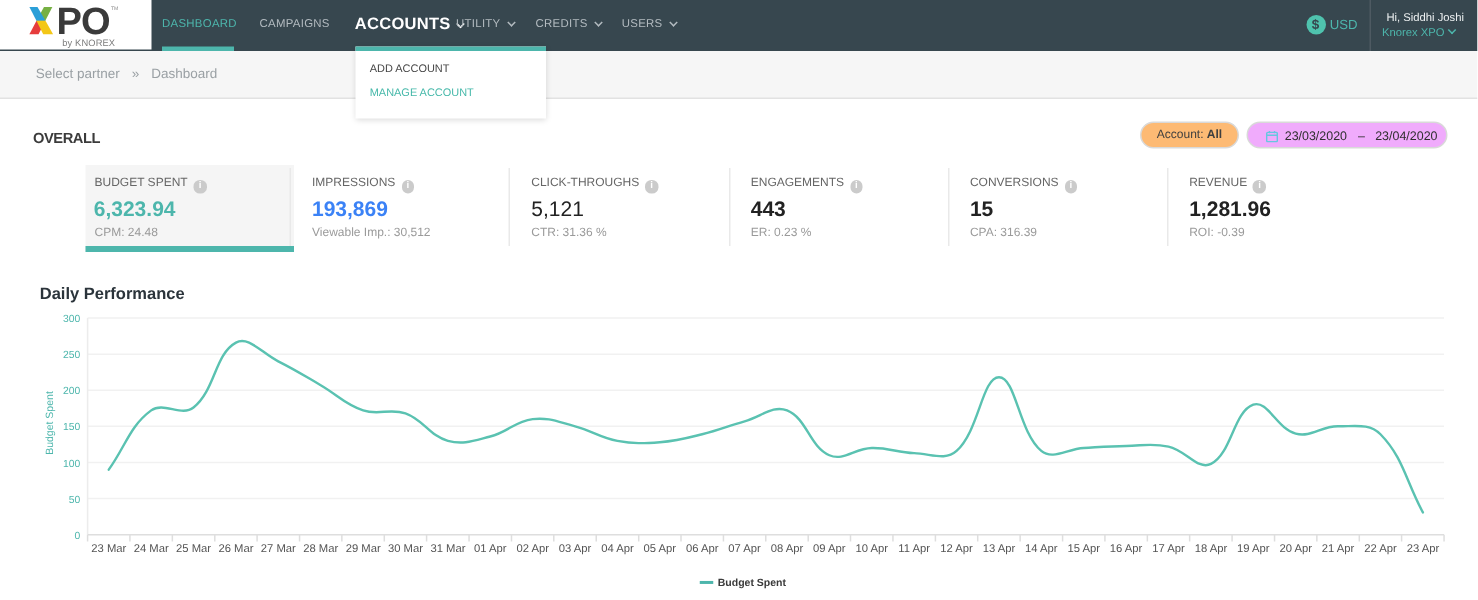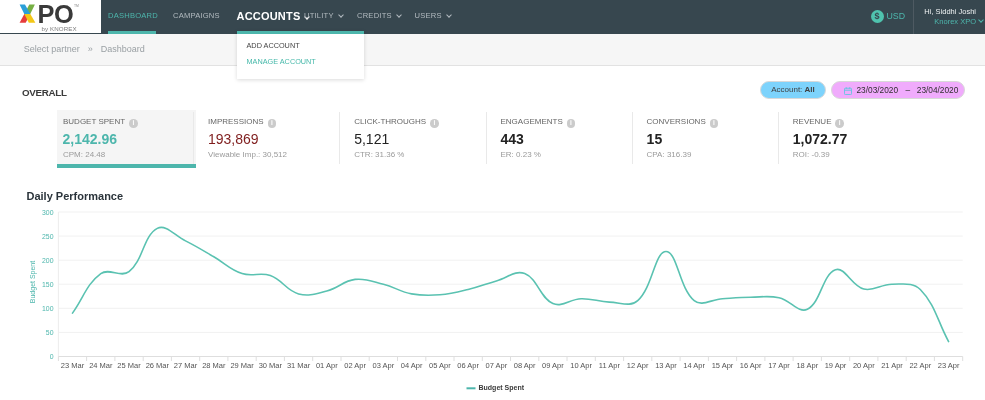--- a/index.html
+++ b/index.html
@@ -24,67 +24,67 @@
 <div style="position:absolute;left:236.5px;top:0;height:20px;line-height:32px;font-size:11px;letter-spacing:.2px;color:#ffffff;font-weight:bold;white-space:nowrap">ACCOUNTS<span class="chev" style="border-color:#ffffff"></span></div>
 <div style="position:absolute;left:304px;top:0;height:31px;line-height:32px;font-size:7.6px;letter-spacing:.2px;color:#b3bbc0;white-space:nowrap">UTILITY<span class="chev" style="border-color:#b3bbc0"></span></div>
 <div style="position:absolute;left:357px;top:0;height:31px;line-height:32px;font-size:7.6px;letter-spacing:.2px;color:#b3bbc0;white-space:nowrap">CREDITS<span class="chev" style="border-color:#b3bbc0"></span></div>
 <div style="position:absolute;left:414.5px;top:0;height:31px;line-height:32px;font-size:7.6px;letter-spacing:.2px;color:#b3bbc0;white-space:nowrap">USERS<span class="chev" style="border-color:#b3bbc0"></span></div>
 
 <div style="position:absolute;left:108px;top:31px;width:48px;height:3px;background:#4db6ac"></div>
 <div style="position:absolute;left:870.5px;top:10px;width:13px;height:13px;border-radius:50%;background:#4fc3ae;color:#37474f;font-size:9px;font-weight:bold;text-align:center;line-height:13px">$</div>
 <div style="position:absolute;left:886.5px;top:0;height:33px;line-height:33px;font-size:8.8px;color:#4db6ac">USD</div>
 <div style="position:absolute;left:912.5px;top:0;width:1px;height:34px;background:#4e5a62"></div>
 <div style="position:absolute;right:9px;top:7px;font-size:7.5px;color:#eef1f2;text-align:left">Hi, Siddhi Joshi</div>
-<div style="position:absolute;right:2px;top:17px;font-size:7.5px;color:#4db6ac;text-align:center">Knorex XPO<span class="chev" style="border-color:#4db6ac;vertical-align:2px;margin-left:3px"></span></div>
+<div style="position:absolute;right:15px;top:17px;font-size:7.5px;color:#4db6ac;text-align:center">Knorex XPO<span class="chev" style="border-color:#4db6ac;vertical-align:2px;margin-left:3px"></span></div>
 
 <div style="position:absolute;left:0;top:34px;width:985px;height:32px;background:#f6f6f6;border-bottom:1px solid #e2e2e2"></div>
 <div style="position:absolute;left:23.8px;top:34px;height:31px;line-height:31px;font-size:9px;color:#9aa0a4">Select partner<span style="margin-left:8px;margin-right:8px">»</span>Dashboard</div>
 
 <div style="position:absolute;left:236.5px;top:31px;width:127px;height:48px;background:#fff;border-top:3px solid #4db6ac;box-shadow:0 1px 4px rgba(0,0,0,0.15);z-index:10">
   <div style="position:absolute;left:10px;top:6.5px;font-size:7.3px;color:#454545">ADD ACCOUNT</div>
   <div style="position:absolute;left:10px;top:23px;font-size:7.3px;color:#45b8a9">MANAGE ACCOUNT</div>
 </div>
 
 <div style="position:absolute;left:22px;top:87px;font-size:9.8px;font-weight:bold;letter-spacing:-0.3px;color:#3b3b3b">OVERALL</div>
-<div style="position:absolute;left:760px;top:81px;width:66px;height:18px;border:1px solid #d9d9d9;border-radius:9px;background:#7dd3fc;text-align:center;line-height:16px;font-size:8px;color:#3f3f3f">Account: <b>All</b></div>
+<div style="position:absolute;left:760px;top:81px;width:66px;height:18px;border:1px solid #d9d9d9;border-radius:9px;background:#fdba74;text-align:center;line-height:16px;font-size:8px;color:#3f3f3f">Account: <b>All</b></div>
 <div style="position:absolute;left:830.8px;top:81px;width:134.5px;height:18px;border:1px solid #d9d9d9;border-radius:9px;background:#f0abfc;font-size:8.3px;color:#2f2f2f">
   <svg style="position:absolute;left:12.2px;top:4.5px" width="8" height="8" viewBox="0 0 9 9">
       <rect x="0.5" y="1.4" width="8" height="7.1" rx="1" fill="none" stroke="#67c6e0" stroke-width="1.1"></rect>
       <line x1="0.5" y1="3.6" x2="8.5" y2="3.6" stroke="#67c6e0" stroke-width="1.1"></line>
       <line x1="2.6" y1="0.3" x2="2.6" y2="2" stroke="#67c6e0" stroke-width="1"></line>
       <line x1="6.4" y1="0.3" x2="6.4" y2="2" stroke="#67c6e0" stroke-width="1"></line>
     </svg>
   <span style="position:absolute;left:24.7px;top:0;line-height:16.5px">23/03/2020</span>
   <span style="position:absolute;left:73.6px;top:0;line-height:16.5px">–</span>
   <span style="position:absolute;left:85px;top:0;line-height:16.5px">23/04/2020</span>
 </div>
 
 <div style="position:absolute;left:56.5px;top:110px;width:139.5px;height:58px;background:#f5f5f5;border-bottom:4px solid #4db6ac"></div>
 <div style="position:absolute;left:63px;top:116.5px;font-size:8px;color:#666;white-space:nowrap">BUDGET SPENT<span class="info">i</span></div>
-<div style="position:absolute;left:62.5px;top:131px;font-size:14px;font-weight:bold;color:#4db6ac;white-space:nowrap">2,142.96</div>
+<div style="position:absolute;left:62.5px;top:131px;font-size:14px;font-weight:bold;color:#4db6ac;white-space:nowrap">6,323.94</div>
 <div style="position:absolute;left:63px;top:150px;font-size:8px;color:#9a9a9a;white-space:nowrap">CPM: 24.48</div>
 <div style="position:absolute;left:193.0px;top:112px;width:1px;height:52px;background:#e9e9e9"></div>
 <div style="position:absolute;left:208.0px;top:116.5px;font-size:8px;color:#666;white-space:nowrap">IMPRESSIONS<span class="info">i</span></div>
-<div style="position:absolute;left:208.0px;top:131px;font-size:14px;font-weight:normal;color:#7f1d1d;white-space:nowrap">193,869</div>
+<div style="position:absolute;left:208.0px;top:131px;font-size:14px;font-weight:bold;color:#3b82f6;white-space:nowrap">193,869</div>
 <div style="position:absolute;left:208.0px;top:150px;font-size:8px;color:#9a9a9a;white-space:nowrap">Viewable Imp.: 30,512</div>
 <div style="position:absolute;left:339.2px;top:112px;width:1px;height:52px;background:#e9e9e9"></div>
 <div style="position:absolute;left:354.2px;top:116.5px;font-size:8px;color:#666;white-space:nowrap">CLICK-THROUGHS<span class="info">i</span></div>
 <div style="position:absolute;left:354.2px;top:131px;font-size:14px;font-weight:normal;color:#222;white-space:nowrap">5,121</div>
 <div style="position:absolute;left:354.2px;top:150px;font-size:8px;color:#9a9a9a;white-space:nowrap">CTR: 31.36 %</div>
 <div style="position:absolute;left:485.5px;top:112px;width:1px;height:52px;background:#e9e9e9"></div>
 <div style="position:absolute;left:500.5px;top:116.5px;font-size:8px;color:#666;white-space:nowrap">ENGAGEMENTS<span class="info">i</span></div>
 <div style="position:absolute;left:500.5px;top:131px;font-size:14px;font-weight:bold;color:#222;white-space:nowrap">443</div>
 <div style="position:absolute;left:500.5px;top:150px;font-size:8px;color:#9a9a9a;white-space:nowrap">ER: 0.23 %</div>
 <div style="position:absolute;left:631.6px;top:112px;width:1px;height:52px;background:#e9e9e9"></div>
 <div style="position:absolute;left:646.6px;top:116.5px;font-size:8px;color:#666;white-space:nowrap">CONVERSIONS<span class="info">i</span></div>
 <div style="position:absolute;left:646.6px;top:131px;font-size:14px;font-weight:bold;color:#222;white-space:nowrap">15</div>
 <div style="position:absolute;left:646.6px;top:150px;font-size:8px;color:#9a9a9a;white-space:nowrap">CPA: 316.39</div>
 <div style="position:absolute;left:777.8px;top:112px;width:1px;height:52px;background:#e9e9e9"></div>
 <div style="position:absolute;left:792.8px;top:116.5px;font-size:8px;color:#666;white-space:nowrap">REVENUE<span class="info">i</span></div>
-<div style="position:absolute;left:792.8px;top:131px;font-size:14px;font-weight:bold;color:#222;white-space:nowrap">1,072.77</div>
+<div style="position:absolute;left:792.8px;top:131px;font-size:14px;font-weight:bold;color:#222;white-space:nowrap">1,281.96</div>
 <div style="position:absolute;left:792.8px;top:150px;font-size:8px;color:#9a9a9a;white-space:nowrap">ROI: -0.39</div>
 
 <div style="position:absolute;left:26.5px;top:189.5px;font-size:11px;font-weight:bold;color:#2b343b">Daily Performance</div>
 <svg style="position:absolute;left:0;top:205px" width="985" height="195" viewBox="0 205 985 195" font-family="Liberation Sans, sans-serif">
 <line x1="58.4" y1="332.4" x2="962.7" y2="332.4" stroke="#f1f1f1" stroke-width="1"></line>
 <line x1="58.4" y1="308.3" x2="962.7" y2="308.3" stroke="#f1f1f1" stroke-width="1"></line>
 <line x1="58.4" y1="284.2" x2="962.7" y2="284.2" stroke="#f1f1f1" stroke-width="1"></line>
 <line x1="58.4" y1="260.2" x2="962.7" y2="260.2" stroke="#f1f1f1" stroke-width="1"></line>
 <line x1="58.4" y1="236.1" x2="962.7" y2="236.1" stroke="#f1f1f1" stroke-width="1"></line>
 <line x1="58.4" y1="212.0" x2="962.7" y2="212.0" stroke="#f1f1f1" stroke-width="1"></line>

